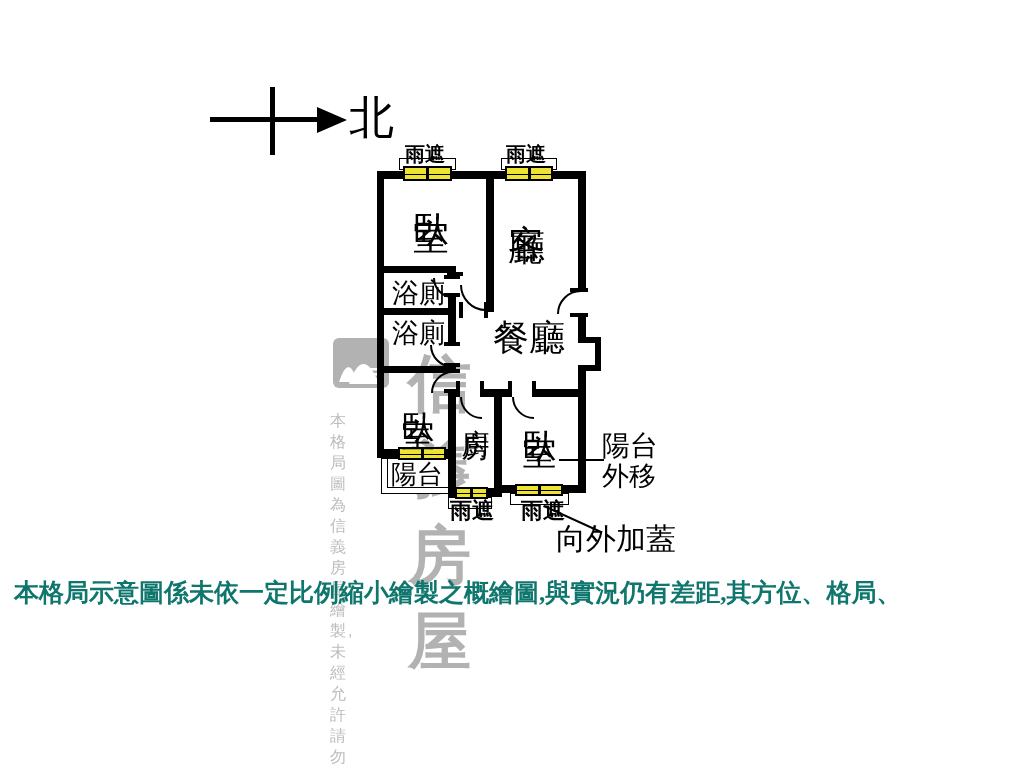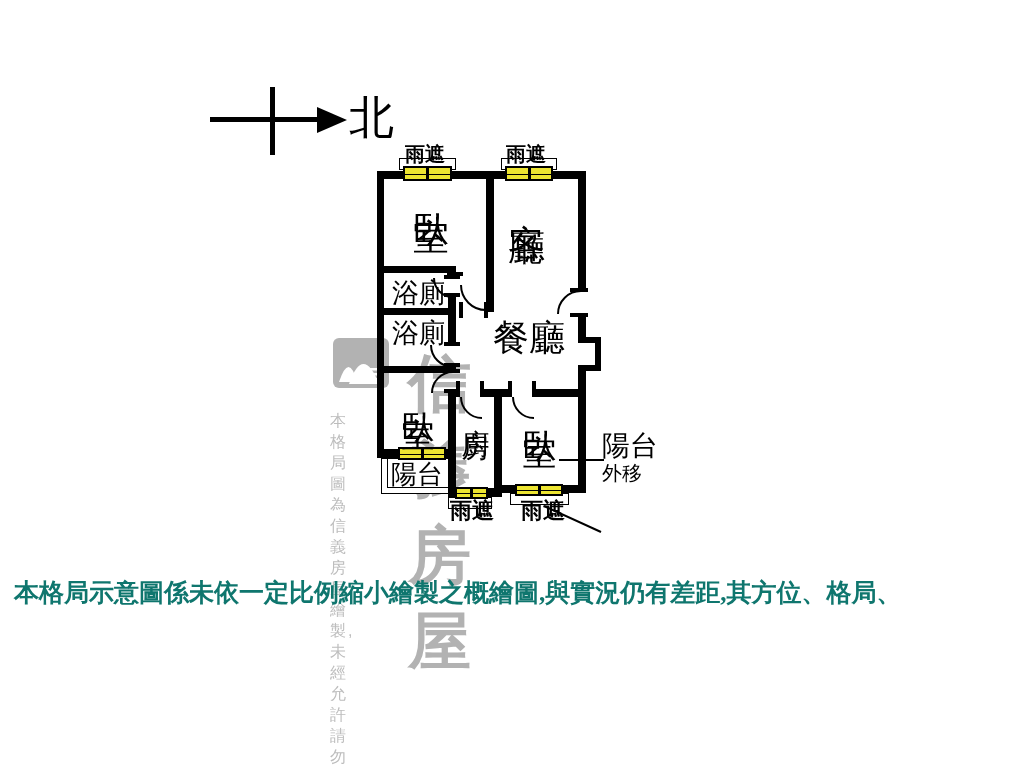--- a/index.html
+++ b/index.html
@@ -143,19 +143,20 @@
   <div class="lbl vert" style="left:401px;top:387px;font-size:33px;">臥室</div>
   <div class="lbl vert" style="left:461px;top:406px;font-size:28px;">廚房</div>
   <div class="lbl vert" style="left:522px;top:404px;font-size:34px;">臥室</div>
   <div class="lbl" style="left:391px;top:462px;font-size:26px;">陽台</div>
 
   <div class="lbl rain" style="left:405px;top:144px;font-size:20px;">雨遮</div>
   <div class="lbl rain" style="left:506px;top:144px;font-size:20px;">雨遮</div>
   <div class="lbl rain" style="left:450px;top:500px;font-size:22px;">雨遮</div>
   <div class="lbl rain" style="left:521px;top:500px;font-size:22px;">雨遮</div>
   <div class="lbl" style="left:602px;top:432px;font-size:28px;">陽台</div>
-  <div class="lbl" style="left:602px;top:463px;font-size:20px;">外移</div>
+  <div class="lbl" style="left:602px;top:463px;font-size:27px;">外移</div>
+  <div class="lbl" style="left:556px;top:524px;font-size:30px;">向外加蓋</div>
 
   <div id="disclaimer">
     <div>本格局示意圖係未依一定比例縮小繪製之概繪圖,與實況仍有差距,其方位、格局、</div>
   </div>
 
 </div>
 
 </body></html>

